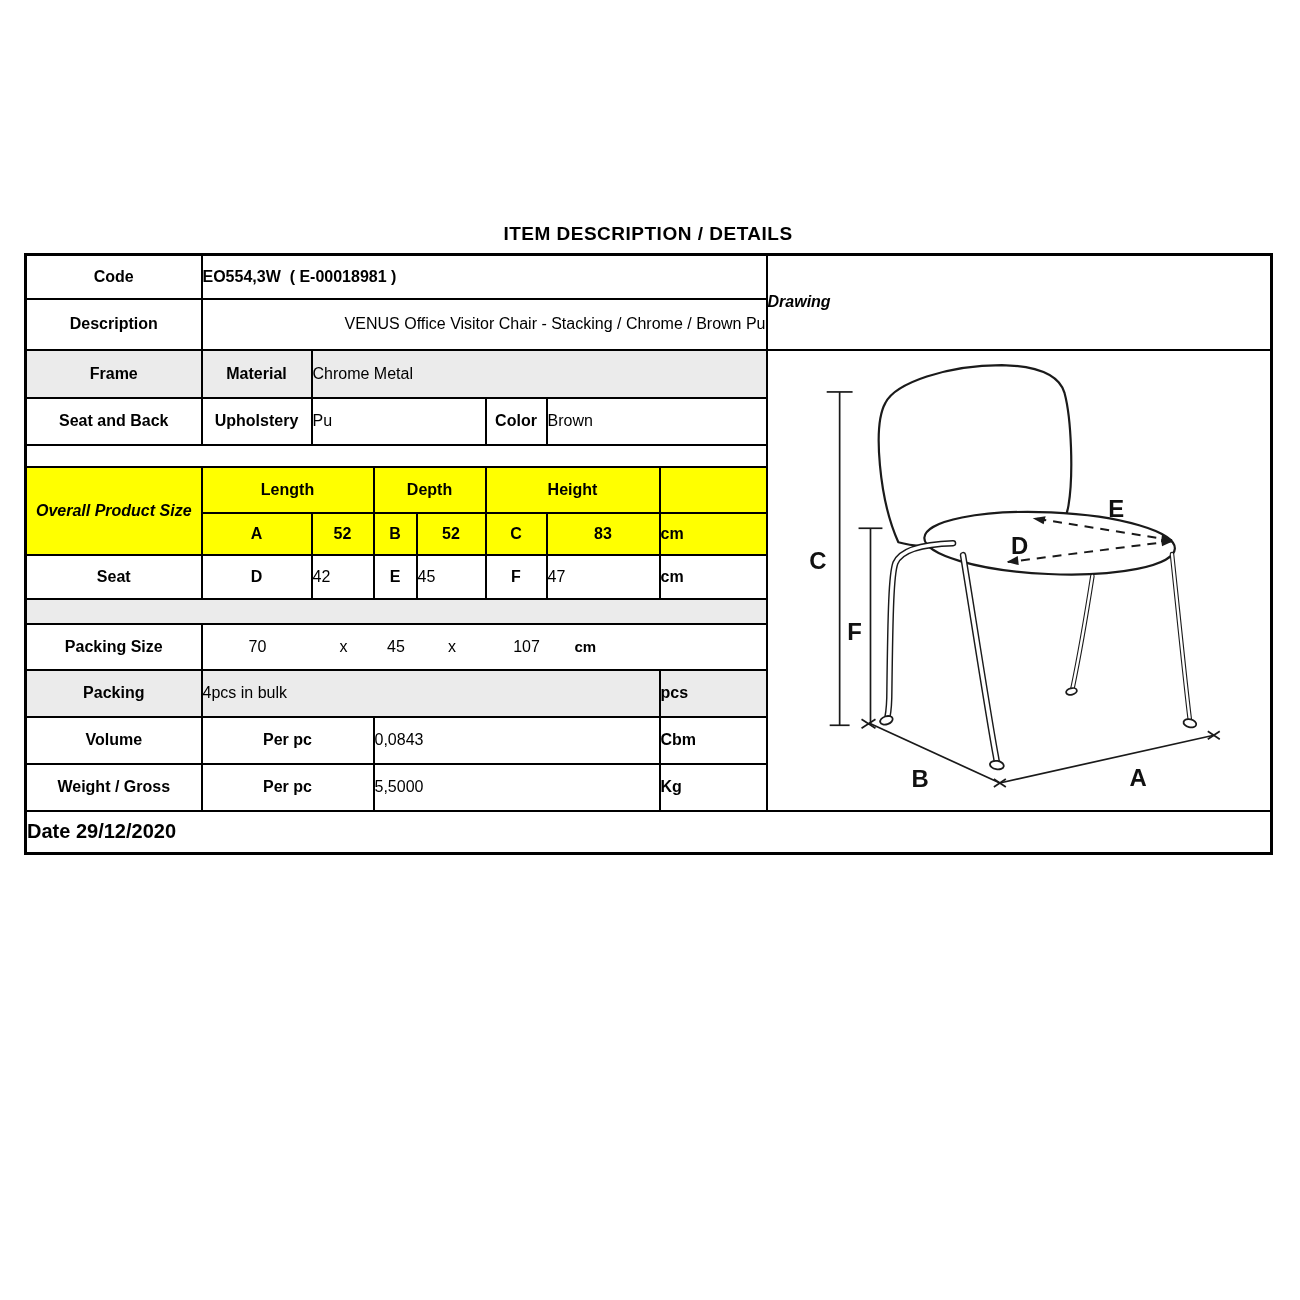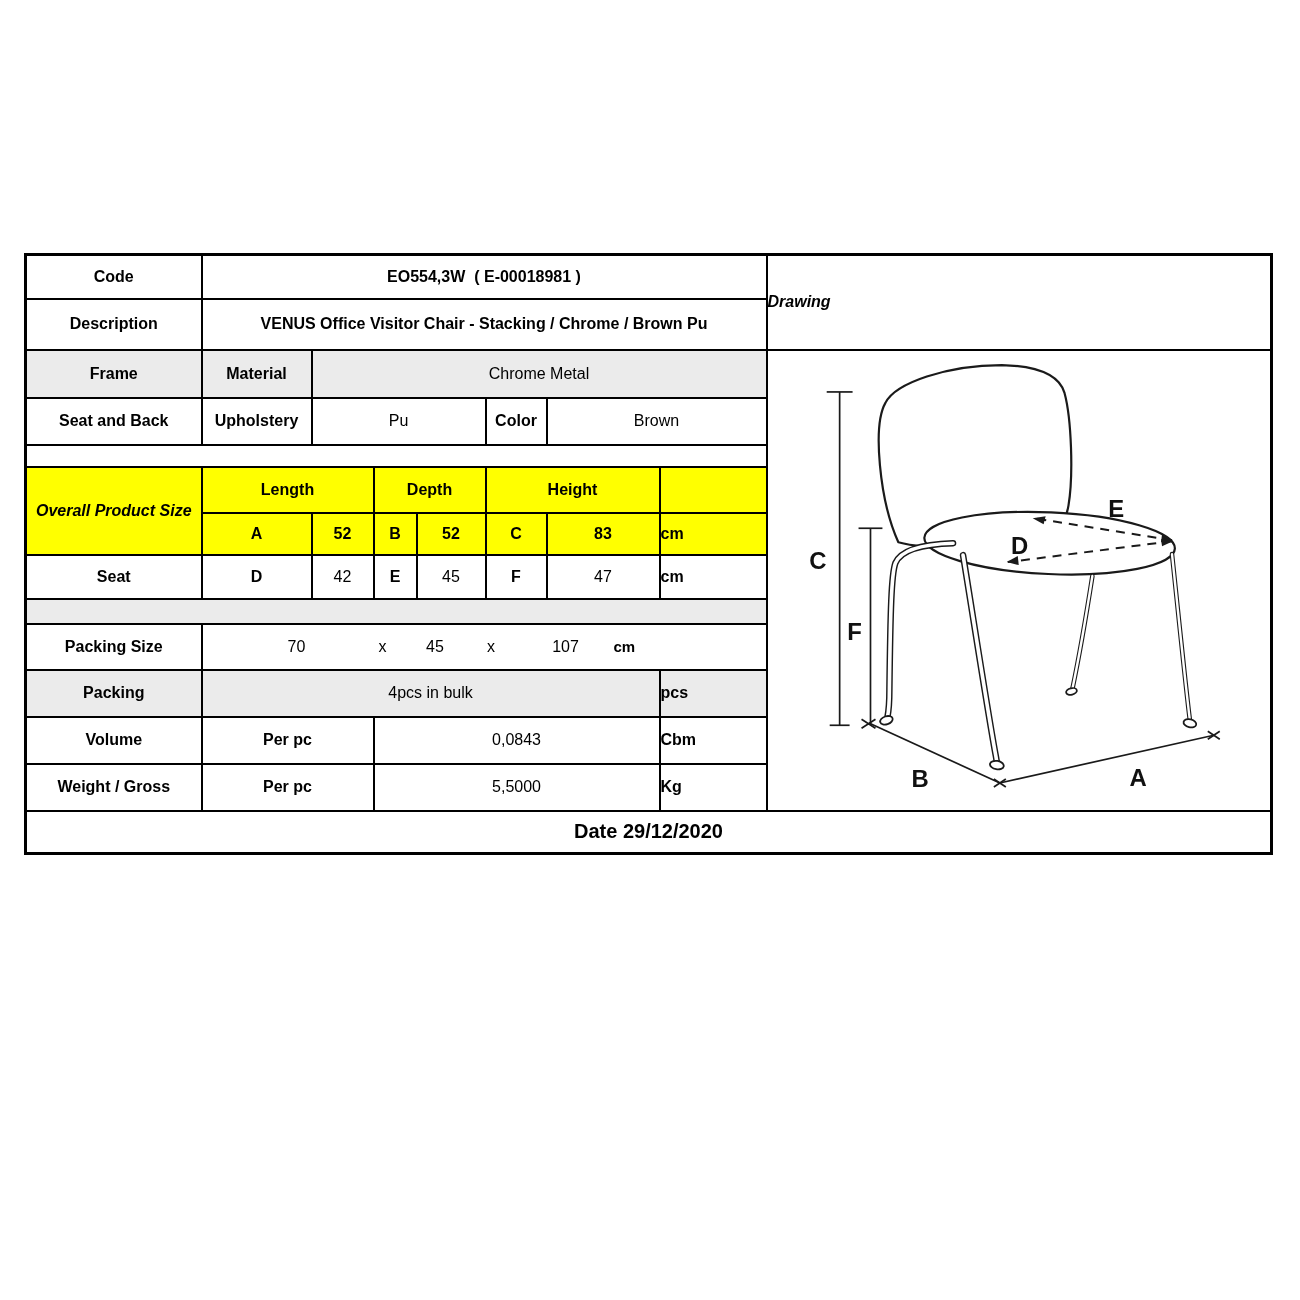--- a/index.html
+++ b/index.html
@@ -14,51 +14,51 @@
   table.spec{
     position:absolute;left:24px;top:253px;
     border-collapse:collapse;table-layout:fixed;width:1246px;
     border:3px solid #000;
   }
   table.spec td{
     border:2px solid #000;padding:0;vertical-align:middle;
     font-size:16px;overflow:hidden;
   }
   td.lbl{font-weight:bold;font-size:15px;padding-left:5px;text-align:center;}
-  td.center{text-align:center;}
-  td.codeval{font-weight:bold;font-size:17px;text-align:center;white-space:pre-wrap;}
-  td.descval{font-size:17px;text-align:center;font-weight:bold;}
+  td.center{text-align:left;}
+  td.codeval{font-weight:bold;font-size:17px;text-align:left;white-space:pre-wrap;}
+  td.descval{font-size:17px;text-align:right;}
   td.unit{font-weight:bold;font-size:15px;padding-left:5px;text-align:left;}
   tr.grayrow td{background:#ebebeb;}
   tr.gaprow-white td{background:#ffffff;}
   tr.gaprow-gray td{background:#ebebeb;}
   td.yellow{background:#ffff00;}
   td.yhead{background:#ffff00;font-weight:bold;font-size:16px;text-align:center;}
   td.ycell{background:#ffff00;font-weight:bold;font-size:16px;text-align:center;}
   td.overall{
     background:#ffff00;font-weight:bold;font-size:16px;text-align:center;
     padding:0 18px;line-height:1.45;font-style:italic;
   }
   td.boldcell{font-weight:bold;text-align:center;}
   td.drawhead{font-weight:bold;font-size:17px;font-style:italic;}
   td.drawcell{position:relative;padding:0;}
   .packgrid{
     display:grid;height:100%;align-items:center;
     grid-template-columns:110px 62px 43px 69px 80px 60px auto;
-    margin-left:39px;
   }
   .packgrid span{text-align:center;font-size:16px;}
   .packgrid .pu{text-align:left;padding-left:8px;font-weight:bold;font-size:15px;}
   .chair-svg{position:absolute;left:0;top:0;width:100%;height:100%;}
   .dimtext{font-family:"Liberation Sans",sans-serif;font-size:24px;font-weight:bold;fill:#111;}
 </style>
 </head>
 <body>
 
 <div class="sheet">
+  <div class="title">ITEM DESCRIPTION / DETAILS</div>
 
   <table class="spec">
     <colgroup>
       <col style="width:176px">
         <col style="width:110px">
         <col style="width:62px">
       <col style="width:43px">
         <col style="width:69px">
         <col style="width:61px">
       <col style="width:113px">

